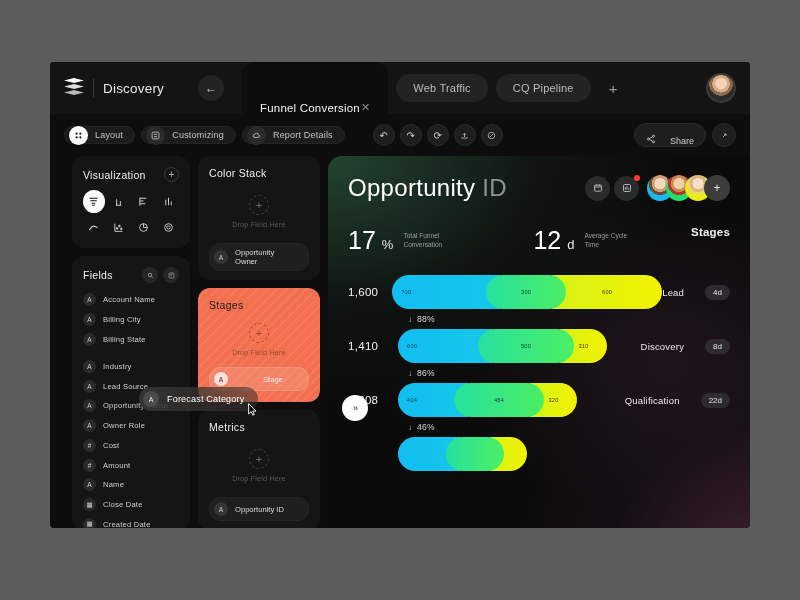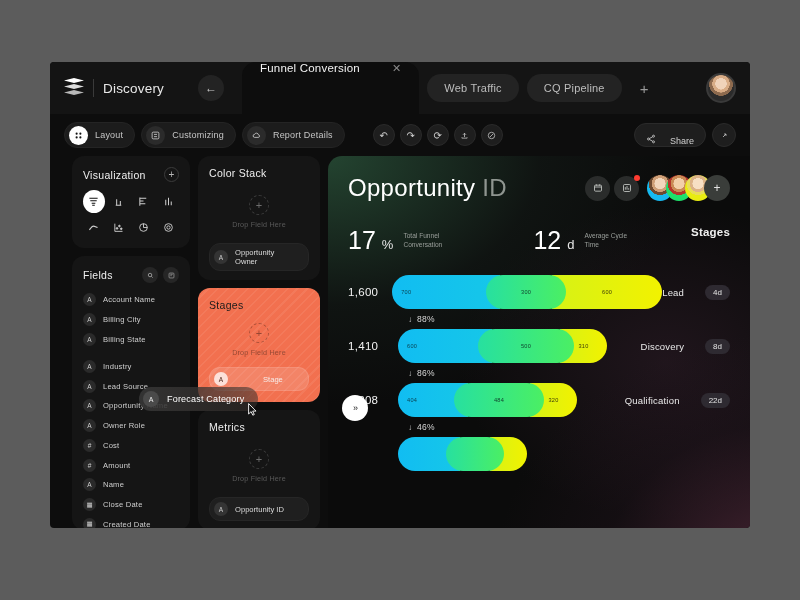--- a/index.html
+++ b/index.html
@@ -32,21 +32,21 @@
   .brand-name{ color:#e8e8e8; font-size:13.5px; letter-spacing:.2px; }
 
   .back-btn{
     width:26px;height:26px;border-radius:50%;background:#232323;
     display:flex;align-items:center;justify-content:center;color:#c9c9c9;font-size:12px;
     margin-left:8px;
   }
 
   .tabstrip{ display:flex; align-items:center; height:52px; margin-left:18px; flex:1; gap:8px;}
   .tab{
-    height:52px; display:flex; align-items:flex-start; gap:32px; padding:0 18px;
+    height:52px; display:flex; align-items:flex-end; gap:1px; padding:0 18px;
     color:#c9c9c9; font-size:11.5px; letter-spacing:.2px; position:relative;
   }
   .tab.active{
     background:#0d0d0d; color:#f2f2f2;
     border-top-left-radius:14px; border-top-right-radius:14px;
   }
   .tab .x{ font-size:11px; color:#8a8a8a; }
   .pilltab{
     height:28px; display:flex;align-items:center;padding:0 17px;border-radius:14px;
     background:#232323; color:#bdbdbd; font-size:11px; letter-spacing:.2px;
@@ -55,21 +55,21 @@
   .avatar-top{
     width:30px;height:30px;border-radius:50%;margin-right:14px;flex:none;
     background:radial-gradient(circle at 50% 34%, #f0d3ba 0 26%, #d8ac86 27% 40%, #8d6a4e 41% 55%, #2b2b2b 56% 100%);
     border:2px solid #3a3a3a;
   }
 
   
   #toolbar{ position:relative; height:42px; display:flex; align-items:center; padding:0 14px; }
   .seg-group{ display:flex; gap:6px; }
   .seg{
-    height:26px; border-radius:13px; background:#1c1c1c; display:flex; align-items:center;
+    height:18px; border-radius:13px; background:#1c1c1c; display:flex; align-items:center;
     gap:7px; padding:0 11px 0 4px; color:#c5c5c5; font-size:9px; letter-spacing:.2px;
     border:1px solid #242424;
   }
   .seg .ic{
     width:19px;height:19px;border-radius:50%;background:#2b2b2b;display:flex;
     align-items:center;justify-content:center;color:#ddd;font-size:9px;
   }
   .seg.active .ic{ background:#fff; color:#111; }
 
   .tool-icons{ display:flex; gap:5px; margin-left:28px;}

